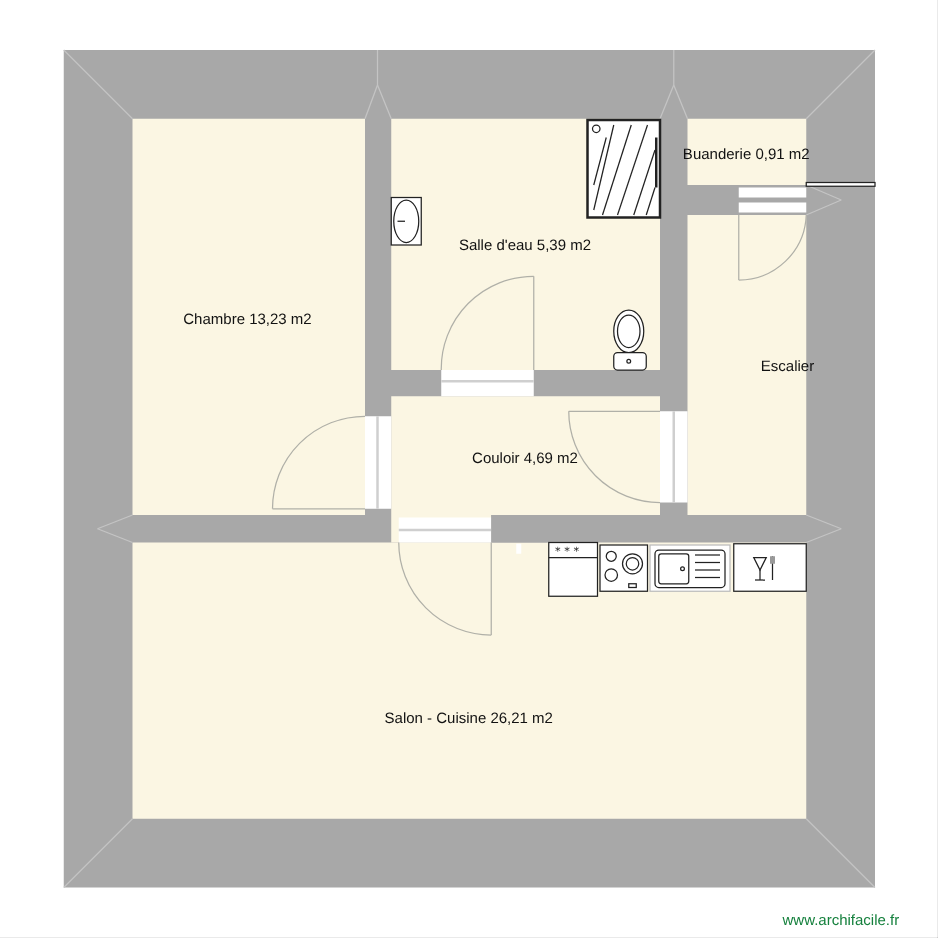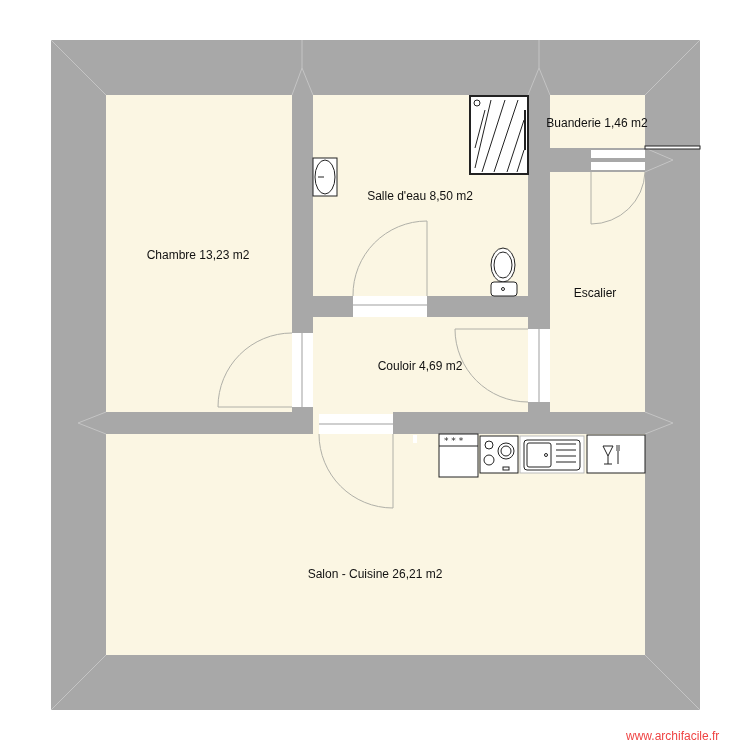--- a/index.html
+++ b/index.html
@@ -1,21 +1,21 @@
 <!DOCTYPE html>
 <html><head>
 <meta charset="utf-8">
 <style>
   html,body{margin:0;padding:0;background:#ffffff;}
   body{width:750px;height:750px;position:relative;overflow:hidden;font-family:"Liberation Sans",sans-serif;}
   .abs{position:absolute;}
   .wall{background:#a8a8a8;}
   .room{background:#fbf6e3;}
   .label{position:absolute;font-size:12px;color:#111;white-space:nowrap;transform:translate(-50%,-50%);}
-  .credit{position:absolute;font-size:12px;color:#ef4444;}
+  .credit{position:absolute;font-size:12px;color:#15803d;}
   svg{position:absolute;left:0;top:0;}
 </style>
 </head>
 <body>
 
 <div class="abs wall" style="left:51px;top:40px;width:649px;height:670px;"></div>
 
 <div class="abs room" style="left:106px;top:95px;width:186px;height:317px;"></div>
 <div class="abs room" style="left:313px;top:95px;width:215px;height:201px;"></div>
 <div class="abs room" style="left:550px;top:95px;width:95px;height:53px;"></div>
@@ -145,19 +145,19 @@
     <rect x="587" y="435" width="58" height="38" fill="#ffffff" stroke="#222"></rect>
     <path d="M603 446 L613 446 L608 456 Z" fill="none" stroke="#222"></path>
     <line x1="608" y1="456" x2="608" y2="464" stroke="#222"></line>
     <line x1="604" y1="464" x2="612" y2="464" stroke="#222"></line>
     <line x1="618" y1="445" x2="618" y2="464" stroke="#222"></line>
     <rect x="616" y="445" width="4" height="6" fill="#999"></rect>
   </g>
 </svg>
 
 <div class="label" style="left:198px;top:255px;text-align:center;">Chambre 13,23 m2</div>
-<div class="label" style="left:420px;top:196px;">Salle d'eau 8,50 m2</div>
-<div class="label" style="left:597px;top:123px;">Buanderie 1,46 m2</div>
-<div class="label" style="left:595px;top:293px;">Escalier</div>
+<div class="label" style="left:420px;top:196px;">Salle d'eau 5,39 m2</div>
+<div class="label" style="left:597px;top:123px;">Buanderie 0,91 m2</div>
+<div class="label" style="left:630px;top:293px;">Escalier</div>
 <div class="label" style="left:420px;top:366px;">Couloir 4,69 m2</div>
 <div class="label" style="left:375px;top:547px;margin-top:27px;">Salon - Cuisine 26,21 m2</div>
 
 <div class="credit" style="left:626px;top:729px;">www.archifacile.fr</div>
 
 </body></html>

